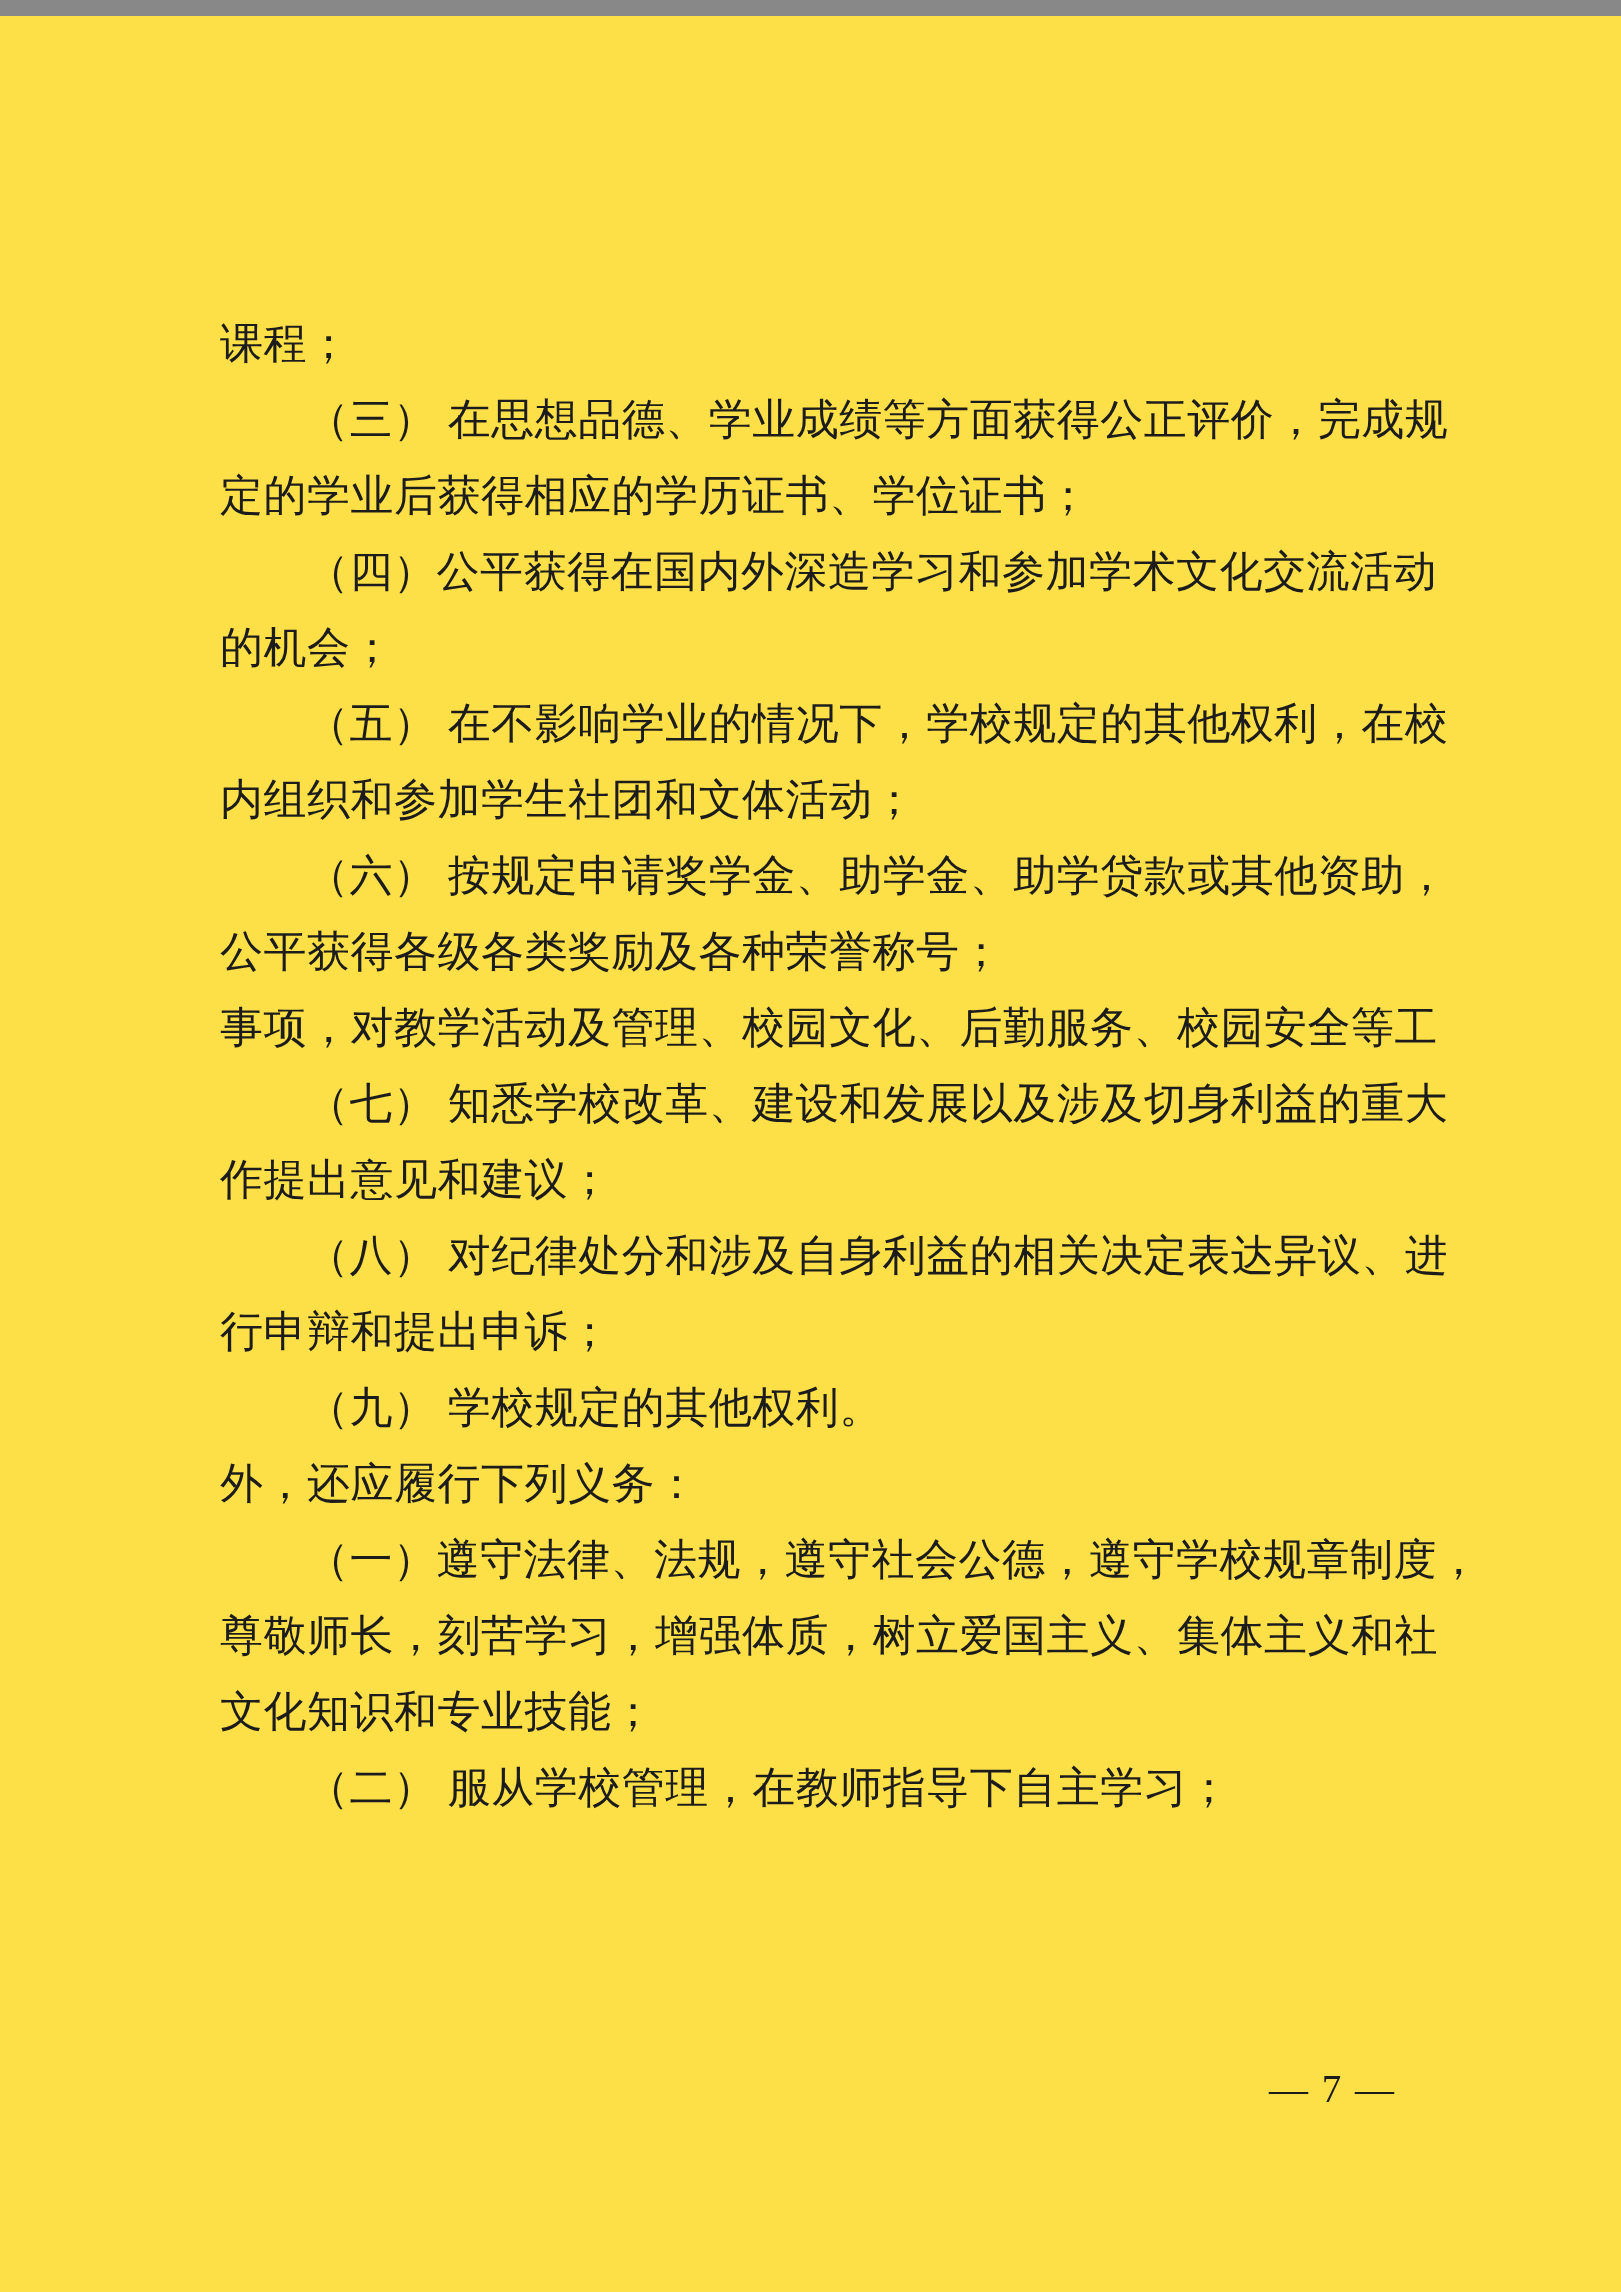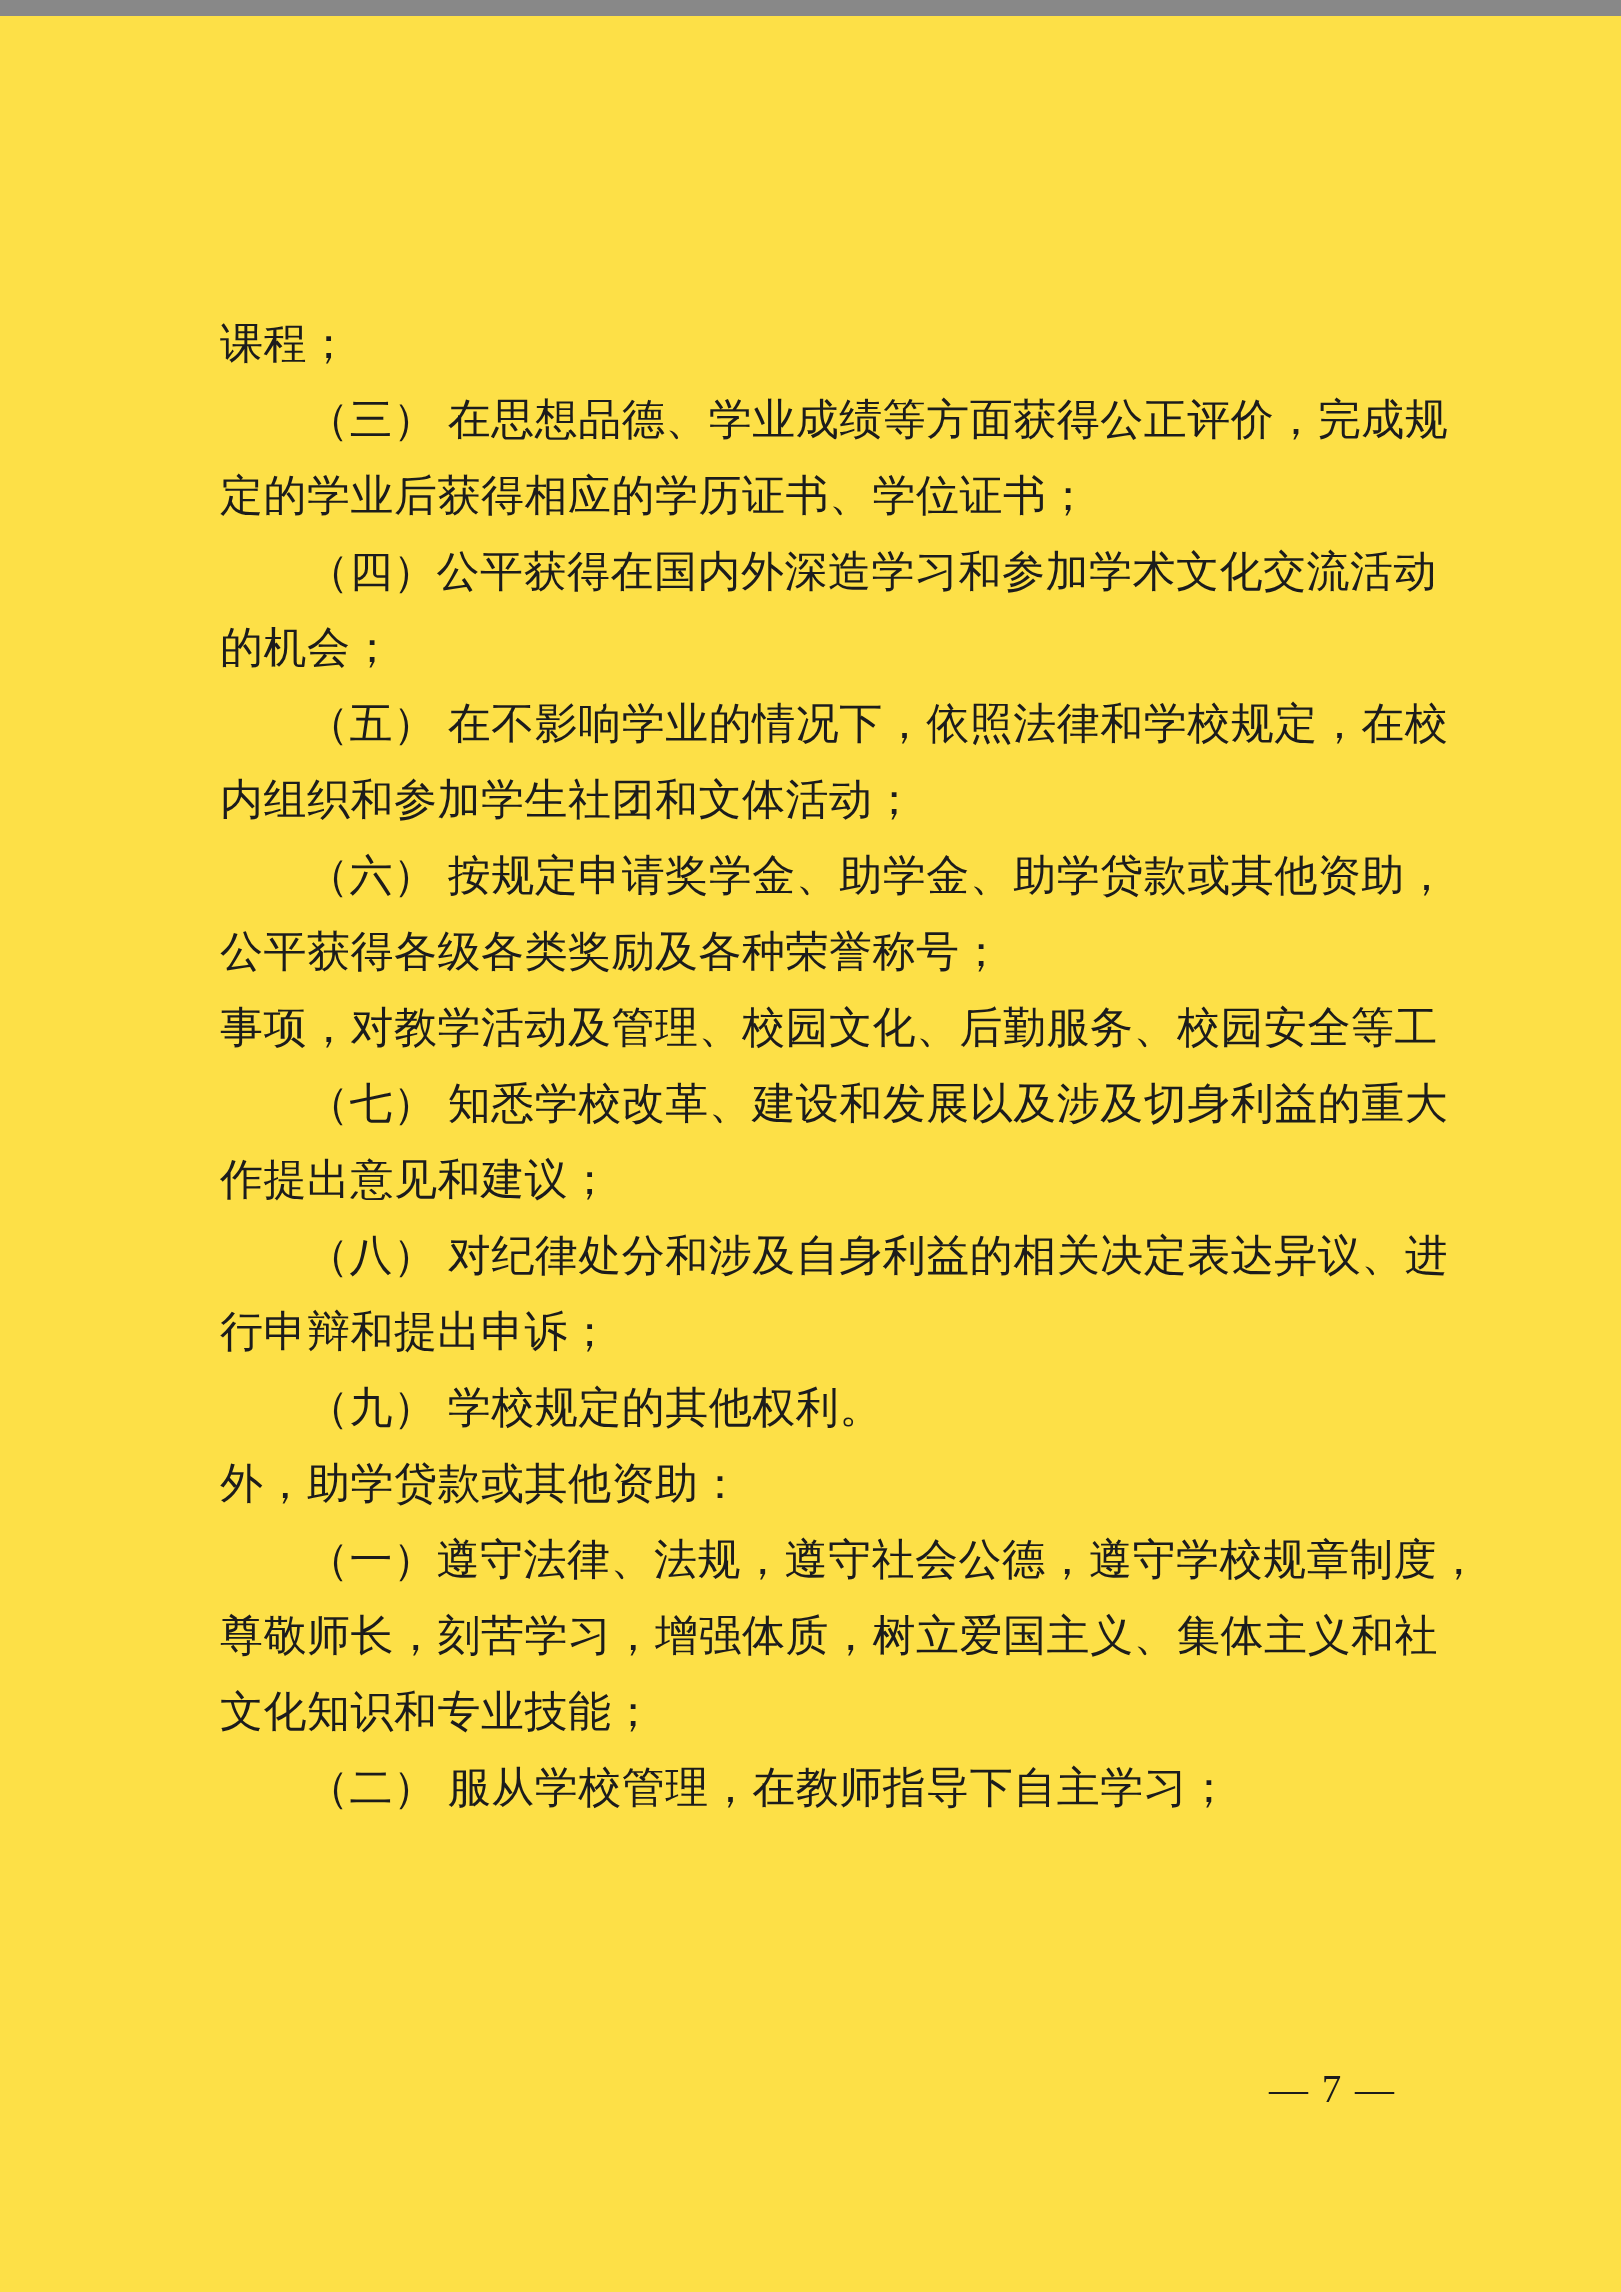--- a/index.html
+++ b/index.html
@@ -48,31 +48,31 @@
 <body>
 
 <div class="page">
 
   <div class="doc-body">
     <p class="line">课程；</p>
     <p class="line indent">（三） 在思想品德、学业成绩等方面获得公正评价，完成规</p>
     <p class="line">定的学业后获得相应的学历证书、学位证书；</p>
     <p class="line indent">（四）公平获得在国内外深造学习和参加学术文化交流活动</p>
     <p class="line">的机会；</p>
-    <p class="line indent">（五） 在不影响学业的情况下，依照法律和学校规定，在校</p>
+    <p class="line indent">（五） 在不影响学业的情况下，学校规定的其他权利，在校</p>
     <p class="line">内组织和参加学生社团和文体活动；</p>
     <p class="line indent">（六） 按规定申请奖学金、助学金、助学贷款或其他资助，</p>
     <p class="line">公平获得各级各类奖励及各种荣誉称号；</p>
     <p class="line">事项，对教学活动及管理、校园文化、后勤服务、校园安全等工</p>
     <p class="line indent">（七） 知悉学校改革、建设和发展以及涉及切身利益的重大</p>
     <p class="line">作提出意见和建议；</p>
     <p class="line indent">（八） 对纪律处分和涉及自身利益的相关决定表达异议、进</p>
     <p class="line">行申辩和提出申诉；</p>
     <p class="line indent">（九） 学校规定的其他权利。</p>
-    <p class="line">外，助学贷款或其他资助：</p>
+    <p class="line">外，还应履行下列义务：</p>
     <p class="line indent">（一）遵守法律、法规，遵守社会公德，遵守学校规章制度，</p>
     <p class="line">尊敬师长，刻苦学习，增强体质，树立爱国主义、集体主义和社</p>
     <p class="line">文化知识和专业技能；</p>
     <p class="line indent">（二） 服从学校管理，在教师指导下自主学习；</p>
   </div>
 
   <div class="page-footer">
     <span>— 7 —</span>
   </div>
 

